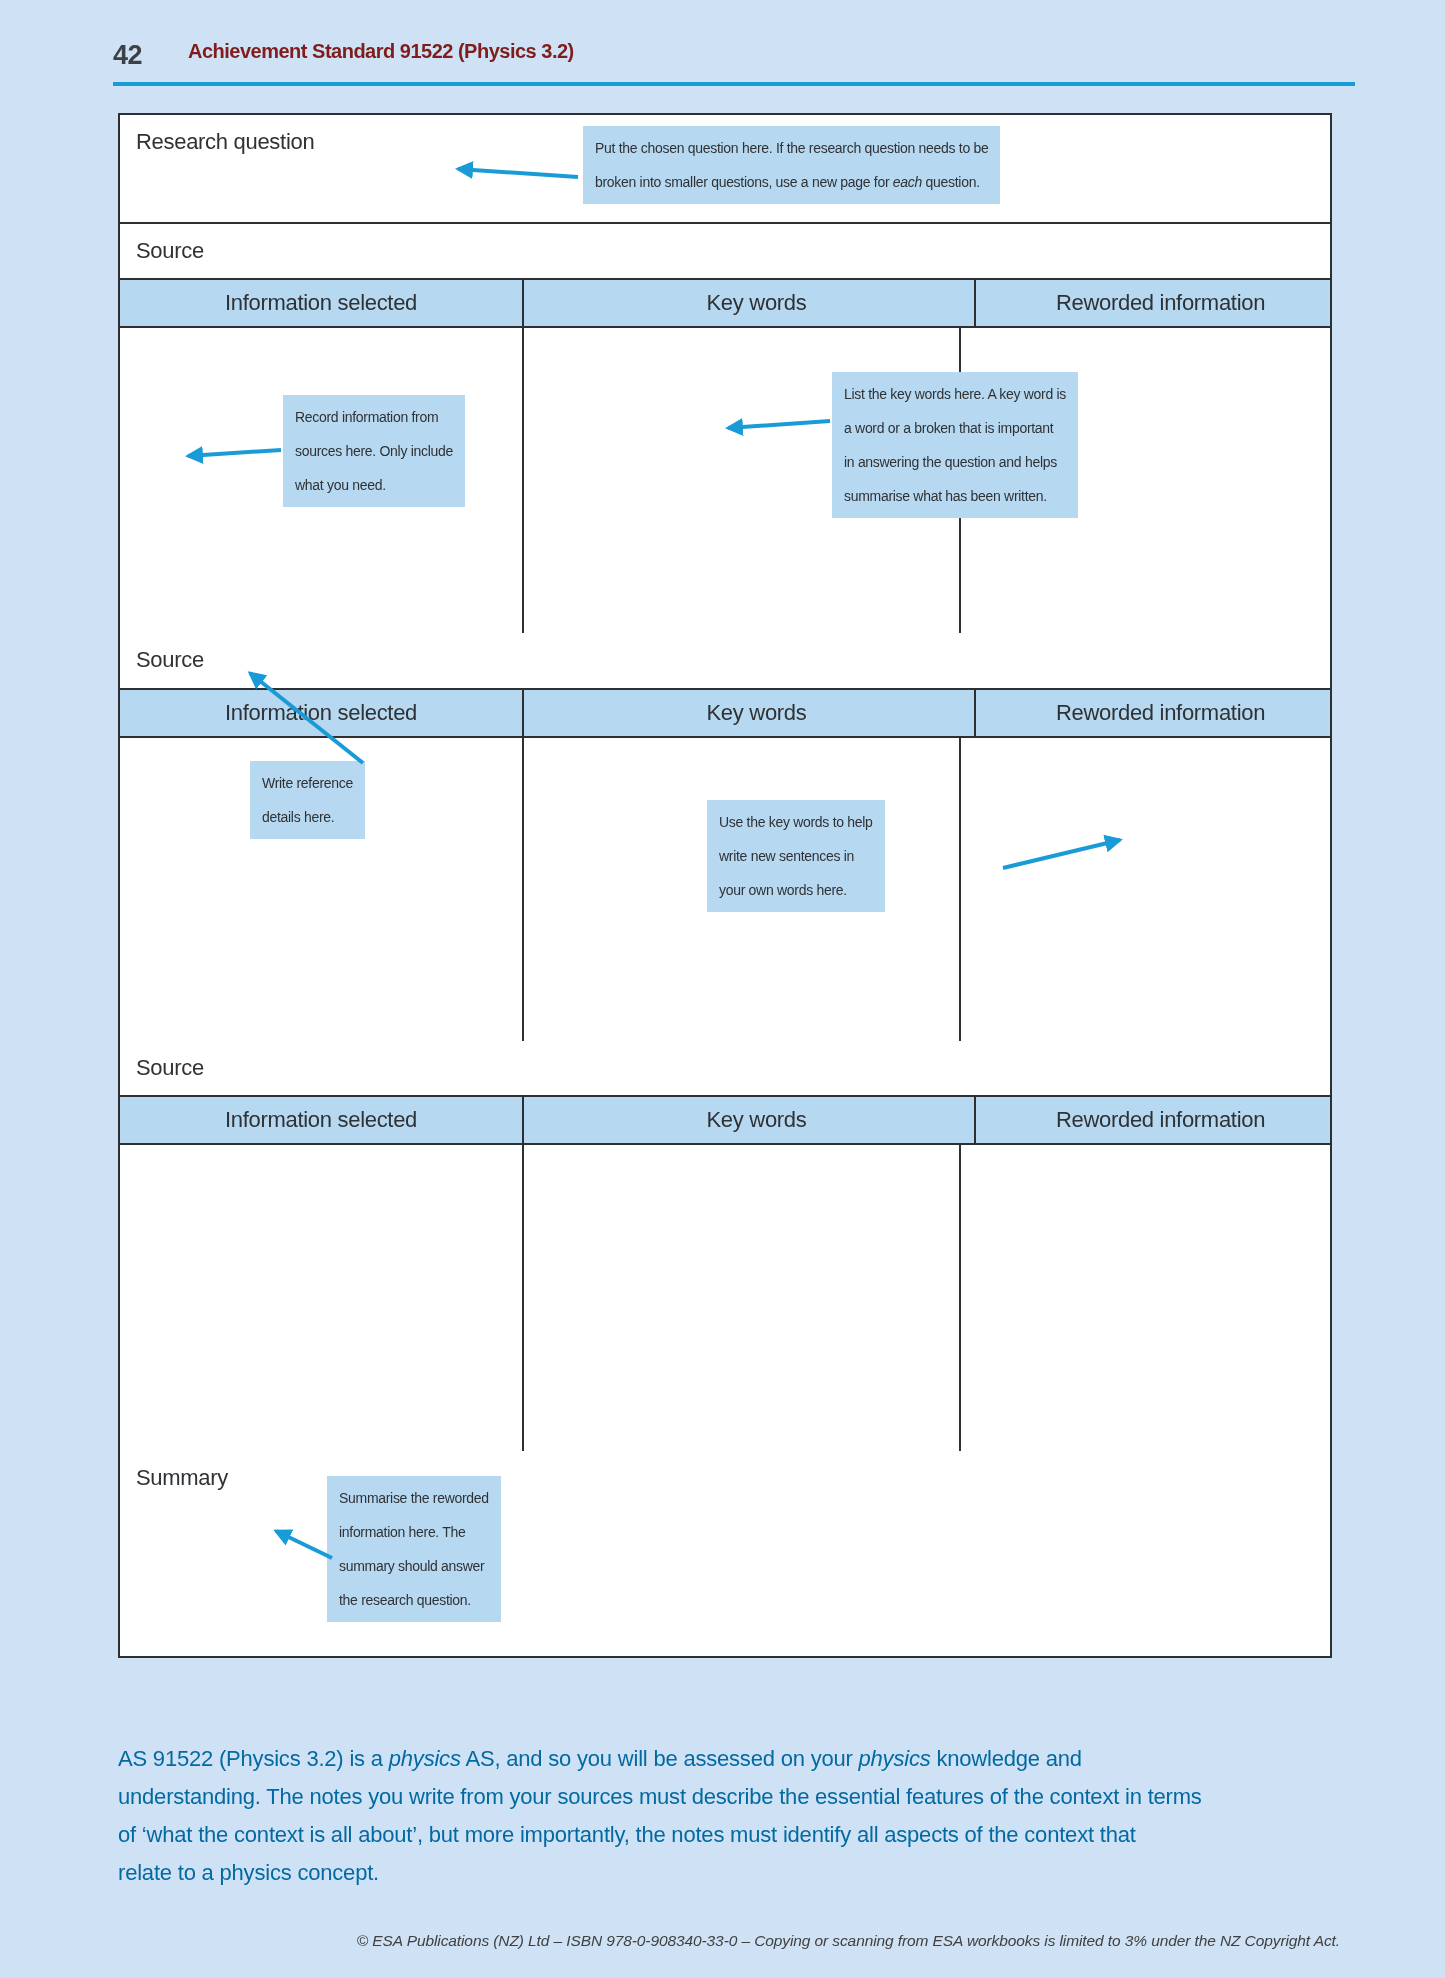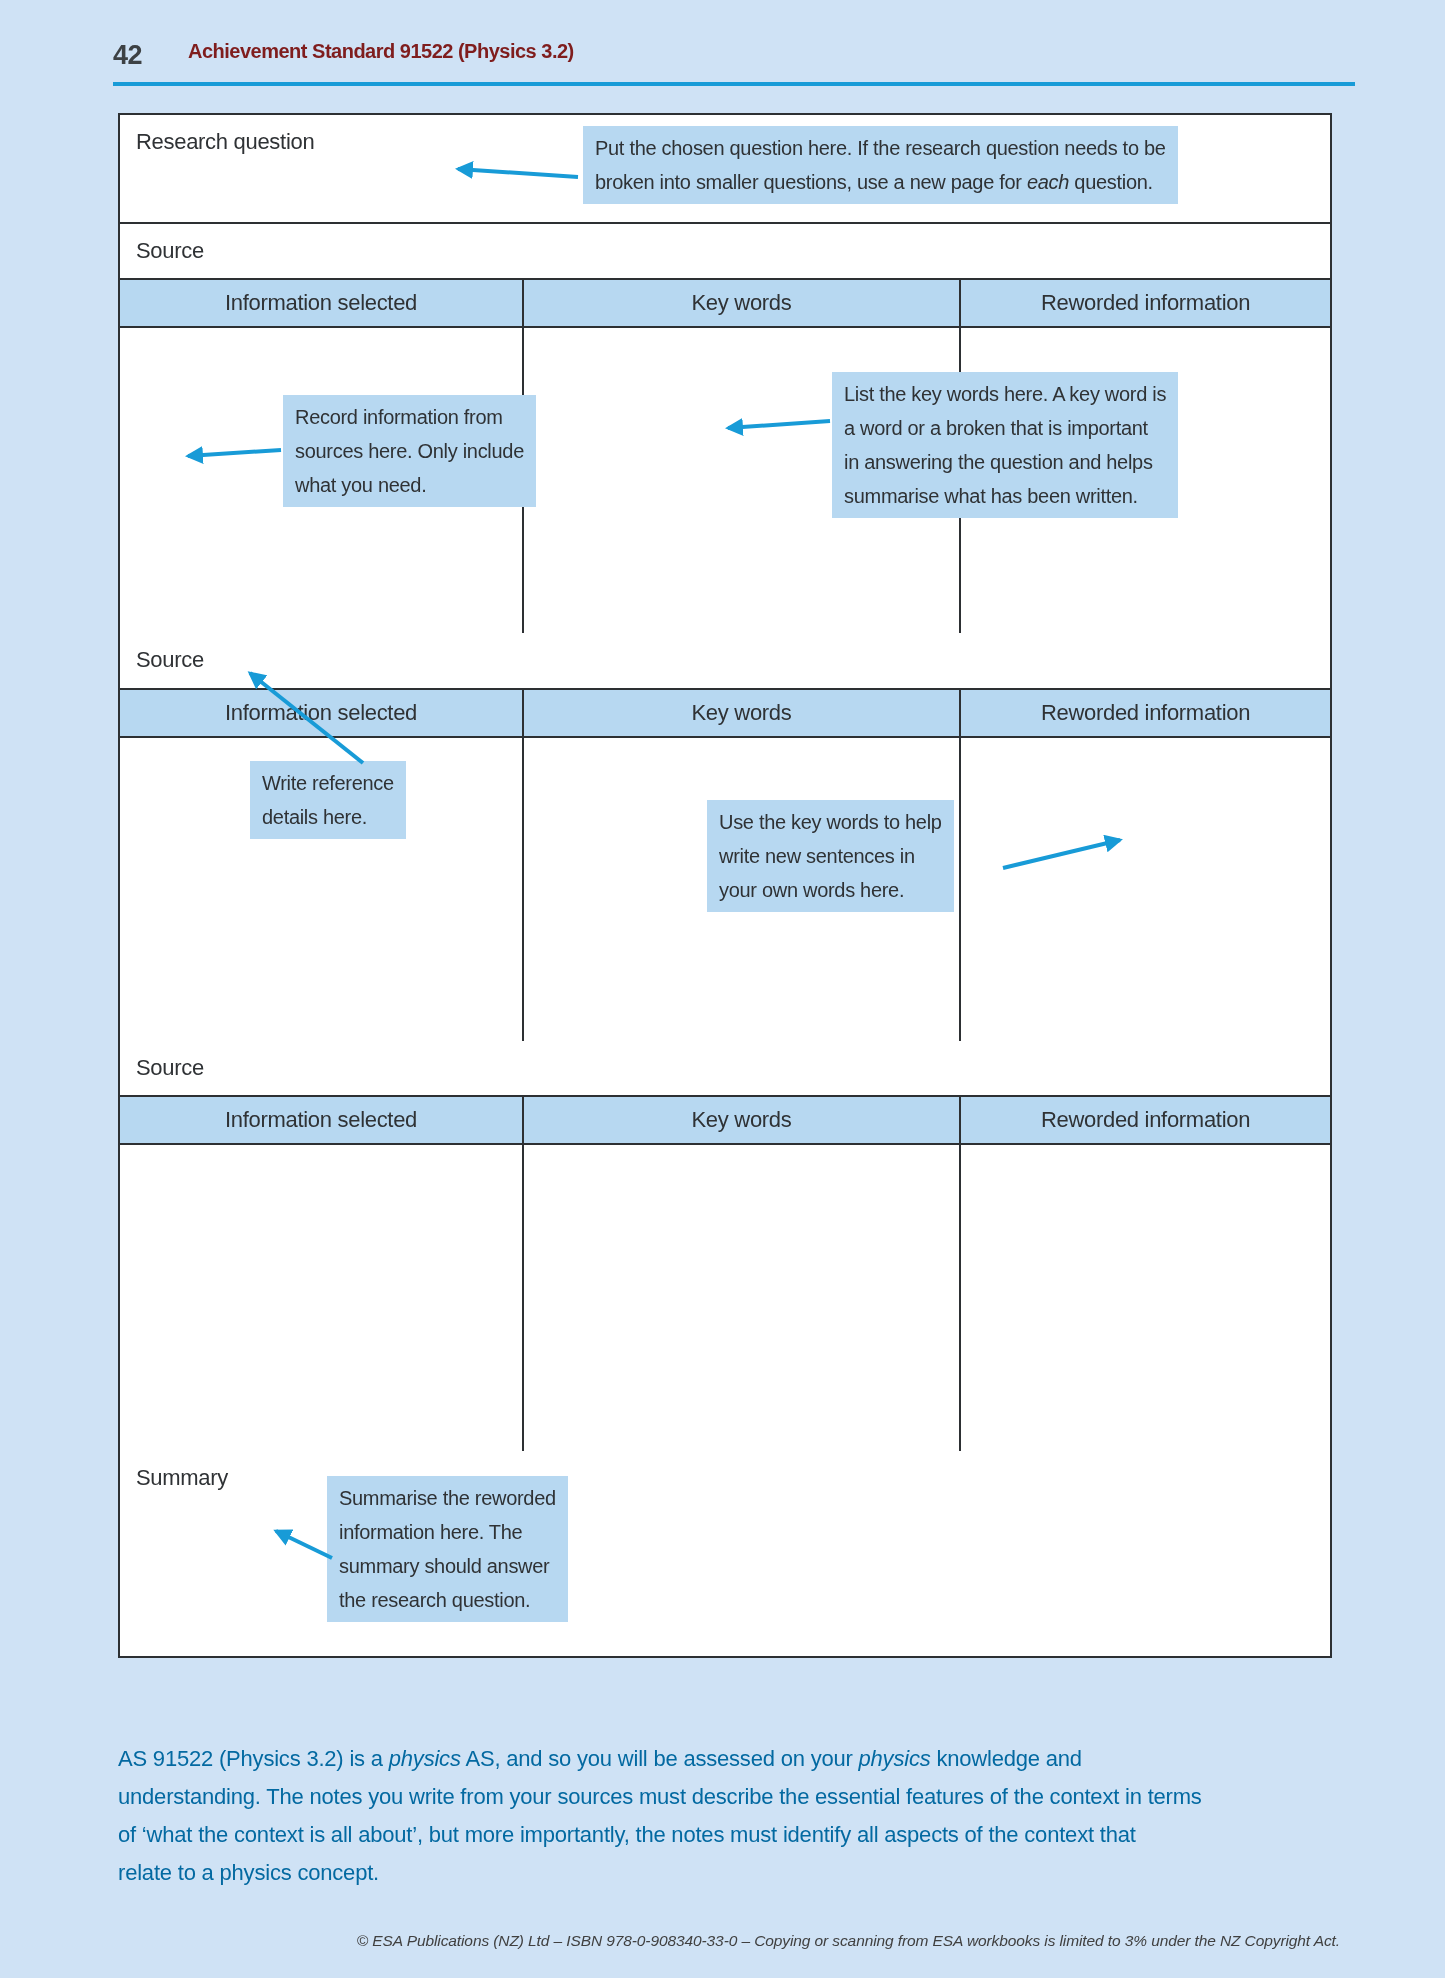--- a/index.html
+++ b/index.html
@@ -25,37 +25,37 @@
     background:#ffffff; border:2px solid #2d3033; box-sizing:border-box; z-index:1;
   }
   .ws * { box-sizing:border-box; }
   .row  { width:100%; }
   .lbl  { display:block; padding:14px 0 0 16px; font-size:22px; letter-spacing:-0.3px; color:#2f3235; }
   .rq   { height:109px; border-bottom:2px solid #2d3033; }
   .src  { height:54px;  border-bottom:0; }
   .src2 { height:55px; }
   .band {
     height:50px; display:flex; background:#b7d8f1;
-    border-top:2px solid #2d3033; border-bottom:2px solid #2d3033;
+    border-top:2px solid #2d3033; border-bottom:2px solid #2d3033;gap:15px;
   }
   .brow { display:flex; }
   .b1 { height:305px; border-bottom:0; }
   .b2 { height:303px; border-bottom:0; }
   .b3 { height:306px; border-bottom:0; }
   .c1 { width:404px; border-right:2px solid #2d3033; }
   .c2 { width:437px; border-right:2px solid #2d3033; }
   .c3 { flex:1; }
   .hc { display:flex; align-items:center; justify-content:center;
         font-size:22px; letter-spacing:-0.3px; color:#2f3235; }
   .summary { height:199px; }
 
   
   .co {
     position:absolute; z-index:3; background:#b7d8f1;
-    padding:5px 12px; font-size:20px; line-height:34px;
+    padding:5px 12px; font-size:14px; line-height:34px;
     letter-spacing:-0.3px; color:#2f3235; white-space:nowrap;
   }
   .co-rq       { left:583px;  top:126px;  }
   .co-record   { left:283px;  top:395px;  }
   .co-keywords { left:832px;  top:372px;  }
   .co-writeref { left:250px;  top:761px;  }
   .co-usekw    { left:707px;  top:800px;  }
   .co-sum      { left:327px;  top:1476px; }
 
   

